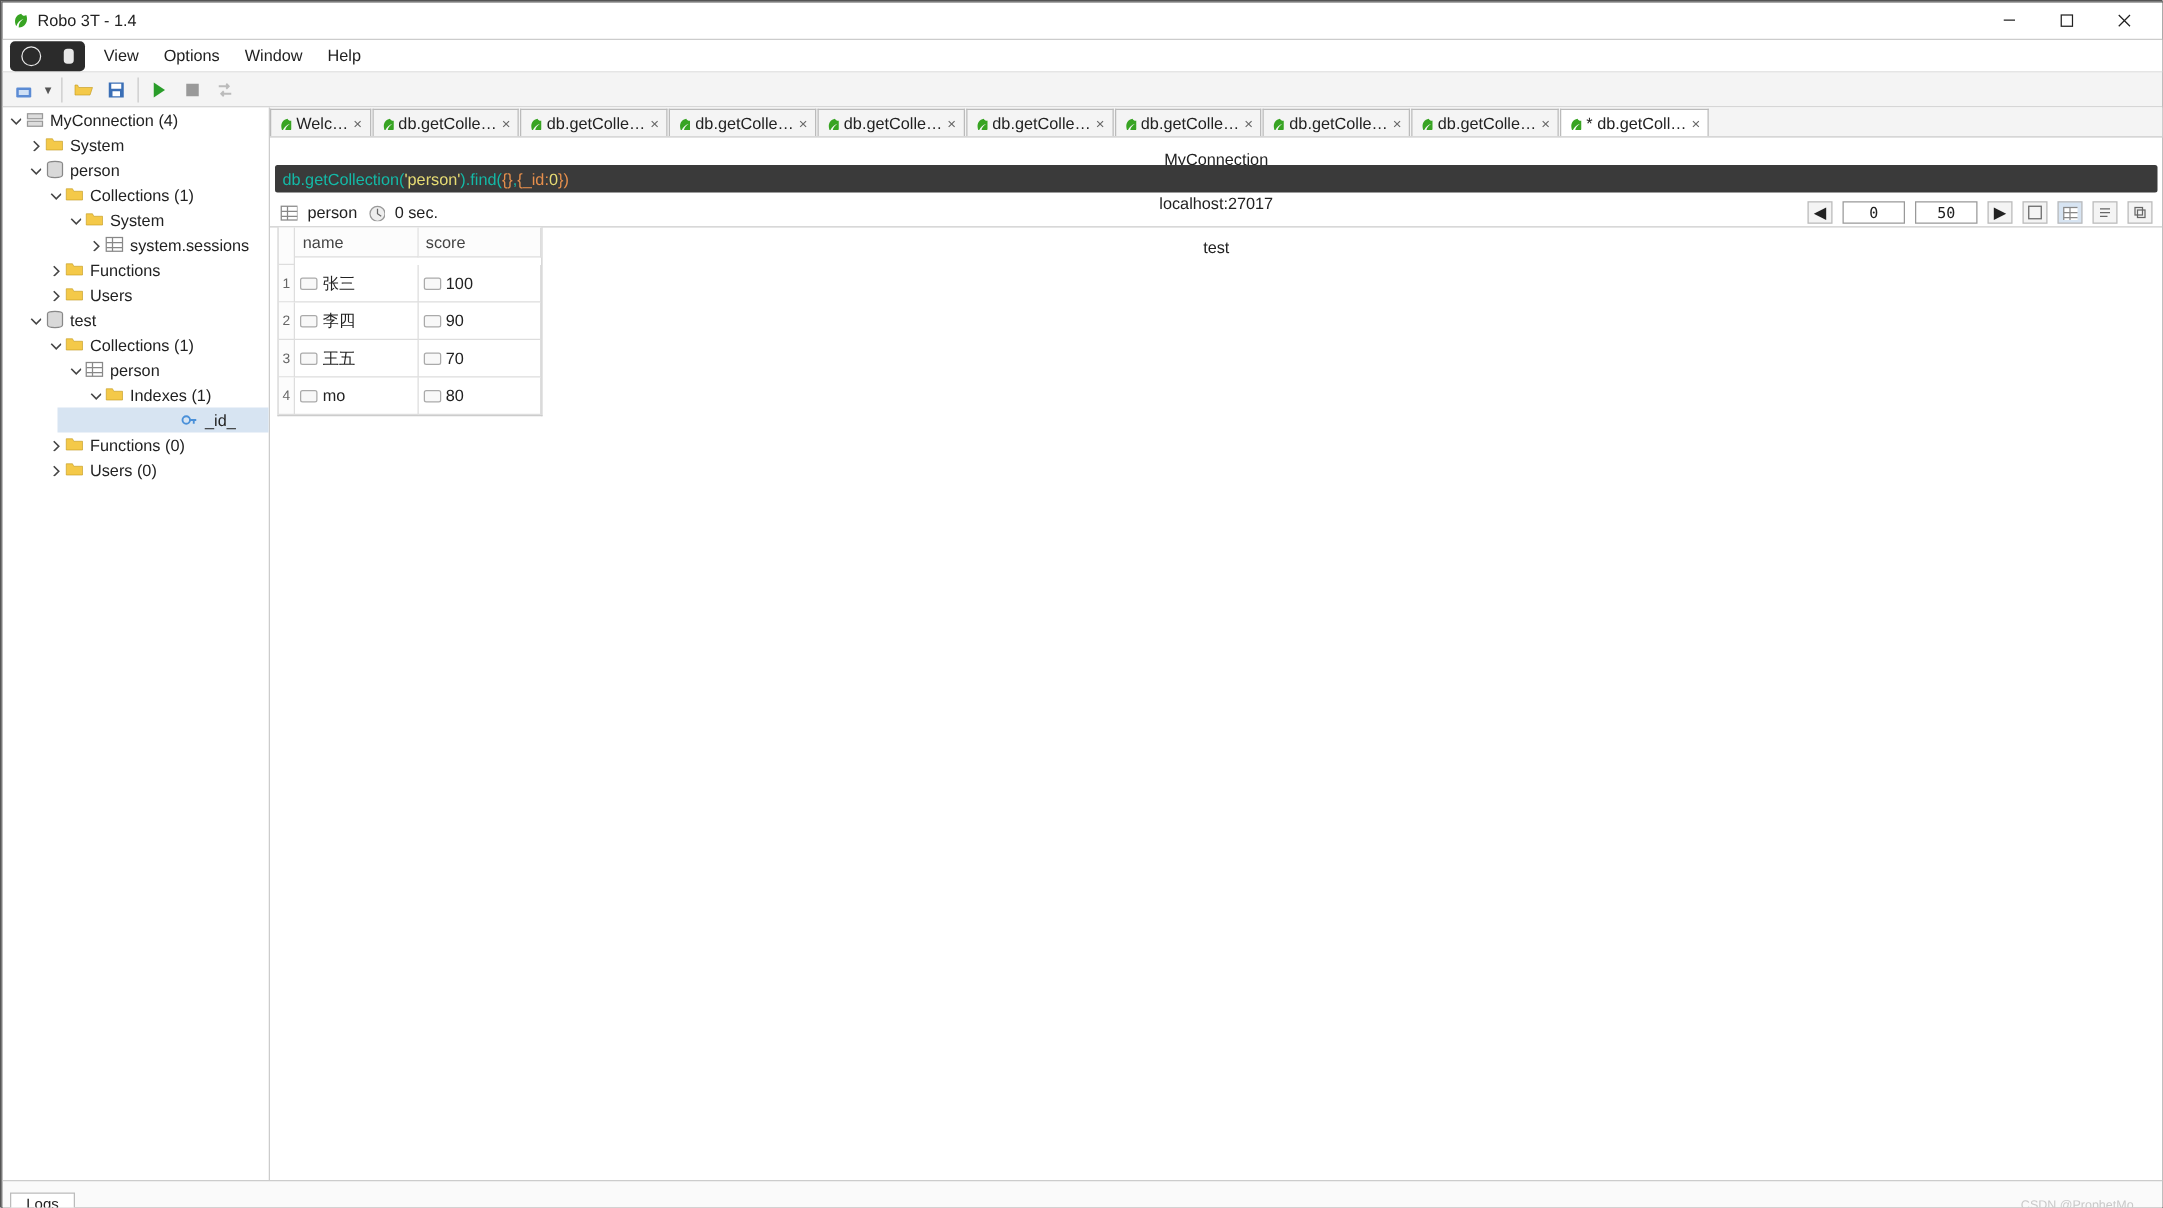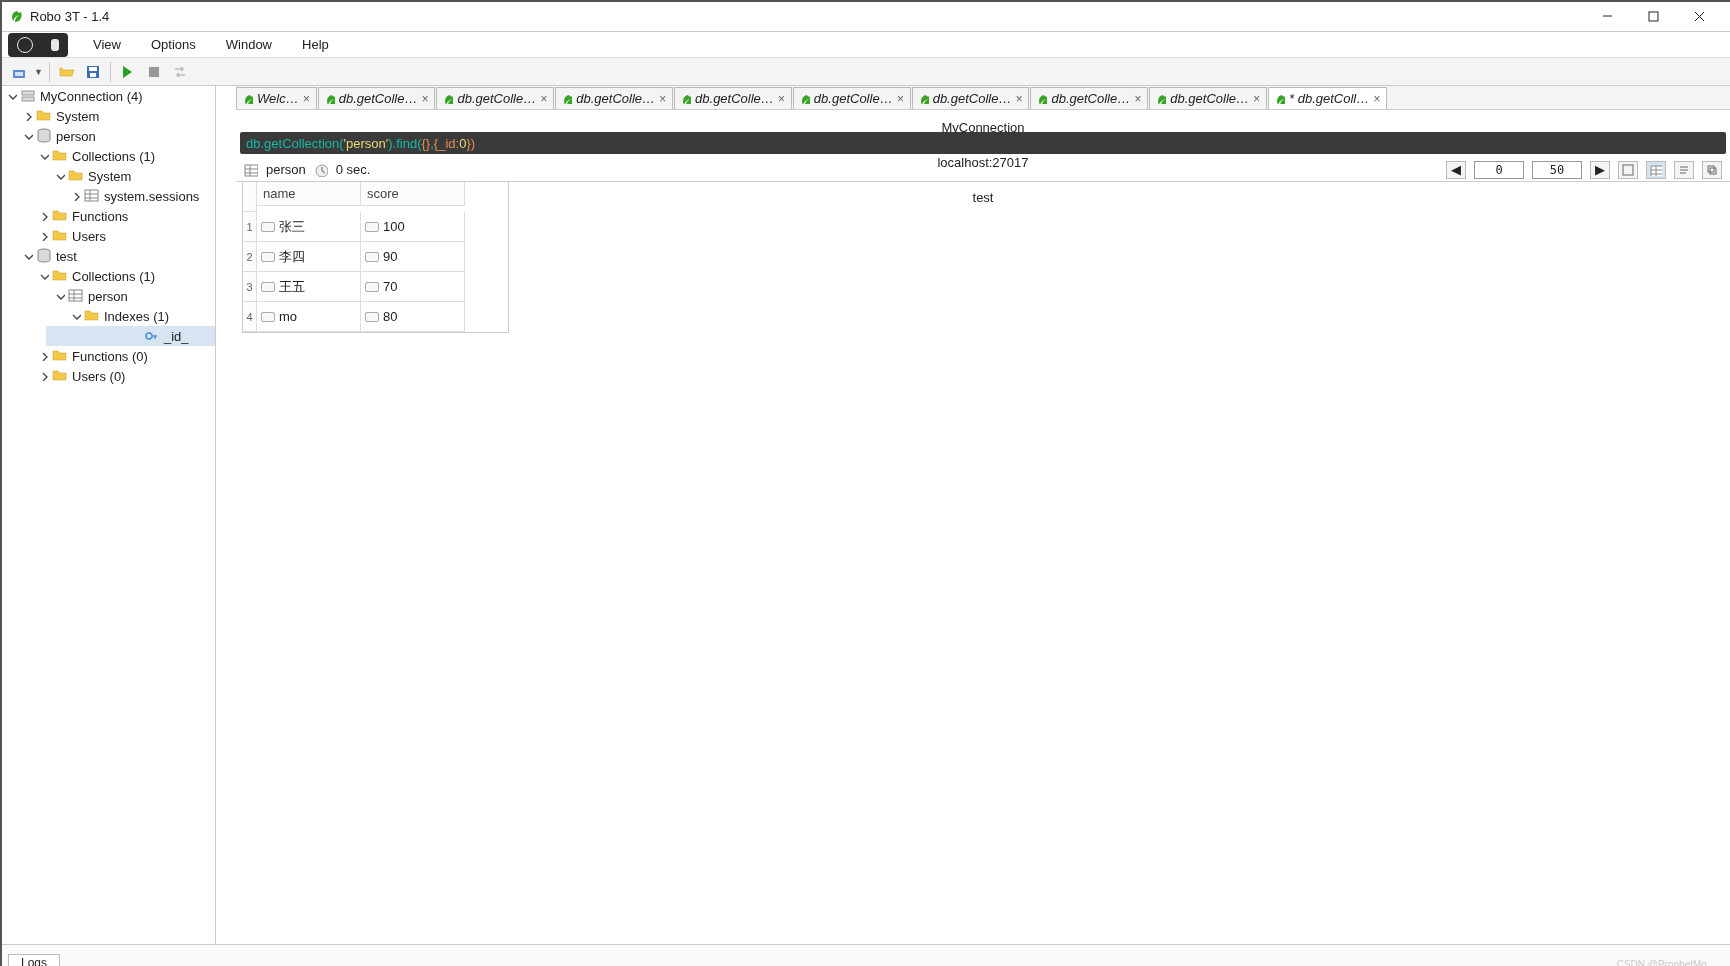--- a/index.html
+++ b/index.html
@@ -3,49 +3,49 @@
 <meta charset="utf-8">
 <style>
 * { margin:0; padding:0; box-sizing:border-box; font-family:"Segoe UI",Tahoma,sans-serif; font-size:13px; color:#222; }
 html,body{width:1730px;height:966px;overflow:hidden;background:#fff;border:1px solid #555;}
 .titlebar{height:30px;display:flex;align-items:center;padding:0 8px;border-bottom:1px solid #ccc;}
 .titlebar .leaf{width:14px;height:14px;margin-right:6px;}
 .title-text{flex:0 0 auto;}
 .title-spacer{flex:1;}
 .winbtn{width:46px;height:30px;display:flex;align-items:center;justify-content:center;}
 .winbtn svg{width:11px;height:11px;}
-.menubar{height:26px;display:flex;align-items:center;padding:0 6px;gap:12px;border-bottom:1px solid #ddd;background:#fff;position:relative;}
+.menubar{height:26px;display:flex;align-items:center;padding:0 6px;gap:2px;border-bottom:1px solid #ddd;background:#fff;position:relative;}
 .menu-item{padding:3px 9px;border-radius:2px;}
 .toolbar{height:28px;display:flex;align-items:center;padding:0 6px;gap:4px;border-bottom:1px solid #ccc;background:#f4f4f4;}
 .tbbtn{width:22px;height:22px;display:flex;align-items:center;justify-content:center;}
 .tbsep{width:1px;height:20px;background:#c8c8c8;margin:0 2px;}
-.body{display:flex;height:calc(100% - 30px - 26px - 28px - 22px);gap:20px;}
+.body{display:flex;height:calc(100% - 30px - 26px - 28px - 22px);}
 .sidebar{width:214px;border-right:1px solid #ccc;overflow:auto;background:#fff;}
 .tree-row{display:flex;align-items:center;height:20px;white-space:nowrap;cursor:default;}
 .tree-row.sel{background:#d7e4f2;margin-left:44px;}
 .twisty{width:12px;height:12px;display:inline-flex;align-items:center;justify-content:center;margin-right:2px;}
 .twisty svg{width:9px;height:9px;}
 .ticon{width:16px;height:16px;margin-right:4px;display:inline-flex;align-items:center;justify-content:center;}
 .content{flex:1;display:flex;flex-direction:column;background:#fff;}
 .tabs{height:24px;display:flex;align-items:flex-end;background:#f4f4f4;border-bottom:1px solid #ccc;overflow:hidden;}
-.tab{height:22px;display:flex;align-items:center;padding:0 6px;border:1px solid #bbb;border-bottom:none;background:#f4f4f4;margin-right:1px;font-family:Consolas,monospace;font-size:12px;max-width:130px;font-style:italic;}
+.tab{height:22px;display:flex;align-items:center;padding:0 6px;border:1px solid #bbb;border-bottom:none;background:#f4f4f4;margin-right:1px;font-family:Consolas,monospace;font-size:12px;max-width:130px;}
 .tab.active{background:#fff;}
 .tab .leaf{width:10px;height:10px;margin-right:4px;flex:0 0 auto;}
 .tab-label{overflow:hidden;text-overflow:ellipsis;white-space:nowrap;}
 .tab-close{margin-left:4px;font-size:12px;color:#666;flex:0 0 auto;}
 .crumbs{height:22px;display:flex;align-items:center;gap:10px;padding:0 8px;font-family:Consolas,monospace;font-size:12px;color:#444;flex-direction:column;}
 .crumb-icon{width:14px;height:14px;opacity:.7;}
 .querybar{height:22px;background:#3a3a3a;margin:0 4px;border-radius:2px;display:flex;align-items:center;padding:0 6px;font-family:Consolas,monospace;font-size:13px;}
 .q-white{color:#14b8a6;} .q-yellow{color:#e6db74;} .q-orange{color:#e68f4c;}
 .resultbar{height:24px;display:flex;align-items:center;padding:0 8px;border-bottom:1px solid #ccc;font-family:Consolas,monospace;font-size:12px;gap:8px;margin-top:4px;}
 .resultbar .grow{flex:1;}
 .pager-input{width:50px;height:18px;text-align:center;border:1px solid #999;font-family:Consolas,monospace;font-size:12px;}
 .sq{width:20px;height:18px;border:1px solid #bbb;background:#f4f4f4;display:inline-flex;align-items:center;justify-content:center;}
 .sq.active{background:#d7e4f2;}
-.table{margin:0 6px;border:1px solid #ccc;border-top:none;width:267px;}
+.table{margin:0 6px;border:1px solid #ccc;border-top:none;width:212px;}
 .thead,.trow{display:flex;}
 .th,.td,.rn{border-right:1px solid #ddd;border-bottom:1px solid #ddd;display:flex;align-items:center;height:30px;}
 .th{height:24px;background:#fcfcfc;padding-left:6px;color:#444;}
 .rn{width:14px;justify-content:center;background:#fcfcfc;color:#666;font-size:11px;}
 .col-name{width:104px;} .col-score{width:104px;}
 .td{padding-left:4px;gap:4px;}
 .cell-ic{width:14px;height:10px;border:1px solid #aaa;border-radius:2px;background:#f8f8f8;flex:0 0 auto;}
 .statusbar{height:28px;border-top:1px solid #ccc;display:flex;align-items:flex-end;padding:0 6px;background:#fafafa;position:relative;}
 .logs-btn{border:1px solid #bbb;padding:1px 12px;background:#fff;font-size:12px;}
 .watermark{position:absolute;right:12px;bottom:2px;color:#c9c9c9;font-size:10px;}

